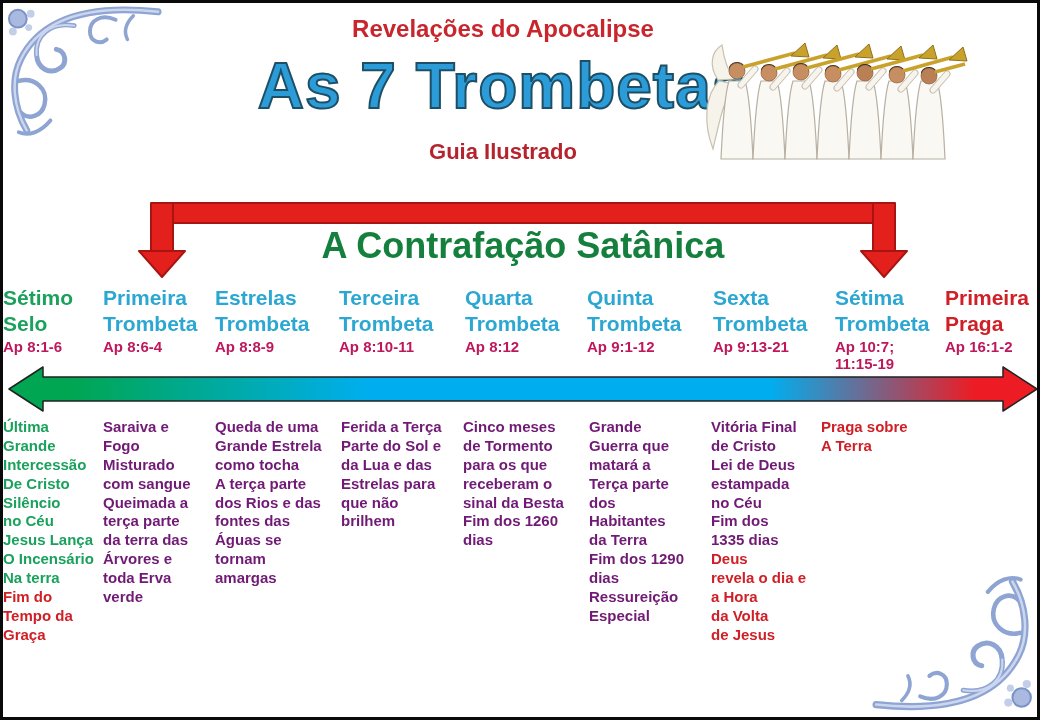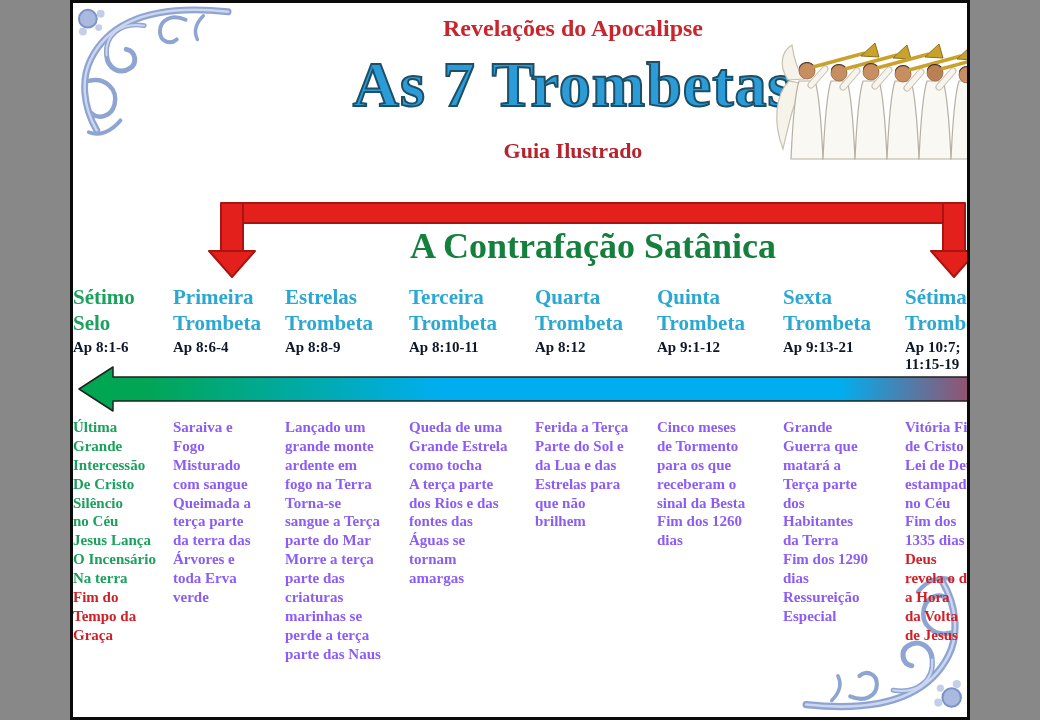--- a/index.html
+++ b/index.html
@@ -1,20 +1,20 @@
 <!DOCTYPE html>
 <html><head>
 <meta charset="utf-8">
 <style>
   * { margin:0; padding:0; box-sizing:border-box; }
   html,body { background:#888; }
   #page {
-    position:relative; width:900px; height:720px; margin:0 auto;
+    position:relative; width:1040px; height:720px; margin:0 auto;
     background:#fff; border:3px solid #0a0a0a; overflow:hidden;
-    font-family:Liberation Serif, serif;
+    font-family:Liberation Sans, sans-serif;
   }
   
   .title-block { position:absolute; top:12px; left:240px; width:520px; text-align:center; }
   .subtitle-top { font-size:24px; font-weight:700; color:#c9252d; }
   .main-title {
     margin-top:6px; font-size:64px; font-weight:700; color:#2b9cd8;
     -webkit-text-stroke:2px #1d4f66; letter-spacing:1px;
   }
   .subtitle-bottom { margin-top:16px; font-size:22px; font-weight:700; color:#b5232d; }
   
@@ -28,26 +28,26 @@
     font-size:36px; font-weight:700; color:#15803d;
   }
   
   .row { position:absolute; left:0; width:1040px; display:flex; }
   .headers { top:282px; }
   .bodies  { top:415px; }
   .col { text-align:left; }
   .w0{width:100px} .w1{width:112px} .w2{width:124px} .w3{width:126px}
   .w4{width:122px} .w5{width:126px} .w6{width:122px} .w7{width:110px} .w8{width:98px}
   .col-name { font-size:21px; font-weight:700; line-height:1.22; white-space:pre-line; }
-  .col-ref  { margin-top:3px; font-size:15px; font-weight:700; color:#0f172a; line-height:1.1; white-space:pre-line; }
+  .col-ref  { margin-top:3px; font-size:15px; font-weight:700; color:#be185d; line-height:1.1; white-space:pre-line; }
   .body { font-size:15px; font-weight:700; line-height:1.26; white-space:pre-line; }
   .green { color:#1aa15c; }
   .cyan  { color:#2ba7d1; }
   .redtx { color:#cf2027; }
-  .blacktx { color:#8b5cf6; }
+  .blacktx { color:#701a75; }
   
   .arrow-svg { position:absolute; top:360px; left:0; width:1040px; height:52px; }
 </style>
 </head>
 <body>
 
 <div id="page">
 
   <svg class="ornament-tl" viewBox="0 0 160 140">
     <g fill="none" stroke="#8ea4d2" stroke-linecap="round">
@@ -256,35 +256,20 @@
 Fogo
 Misturado
 com sangue
 Queimada a
 terça parte
 da terra das
 Árvores e
 toda Erva
 verde</div>
     </div>
-    <div class="col w2">
-      <div class="body blacktx">Lançado um
-grande monte
-ardente em
-fogo na Terra
-Torna-se
-sangue a Terça
-parte do Mar
-Morre a terça
-parte das
-criaturas
-marinhas se
-perde a terça
-parte das Naus</div>
-    </div>
     <div class="col w3">
       <div class="body blacktx">Queda de uma
 Grande Estrela
 como tocha
 A terça parte
 dos Rios e das
 fontes das
 Águas se
 tornam
 amargas</div>

